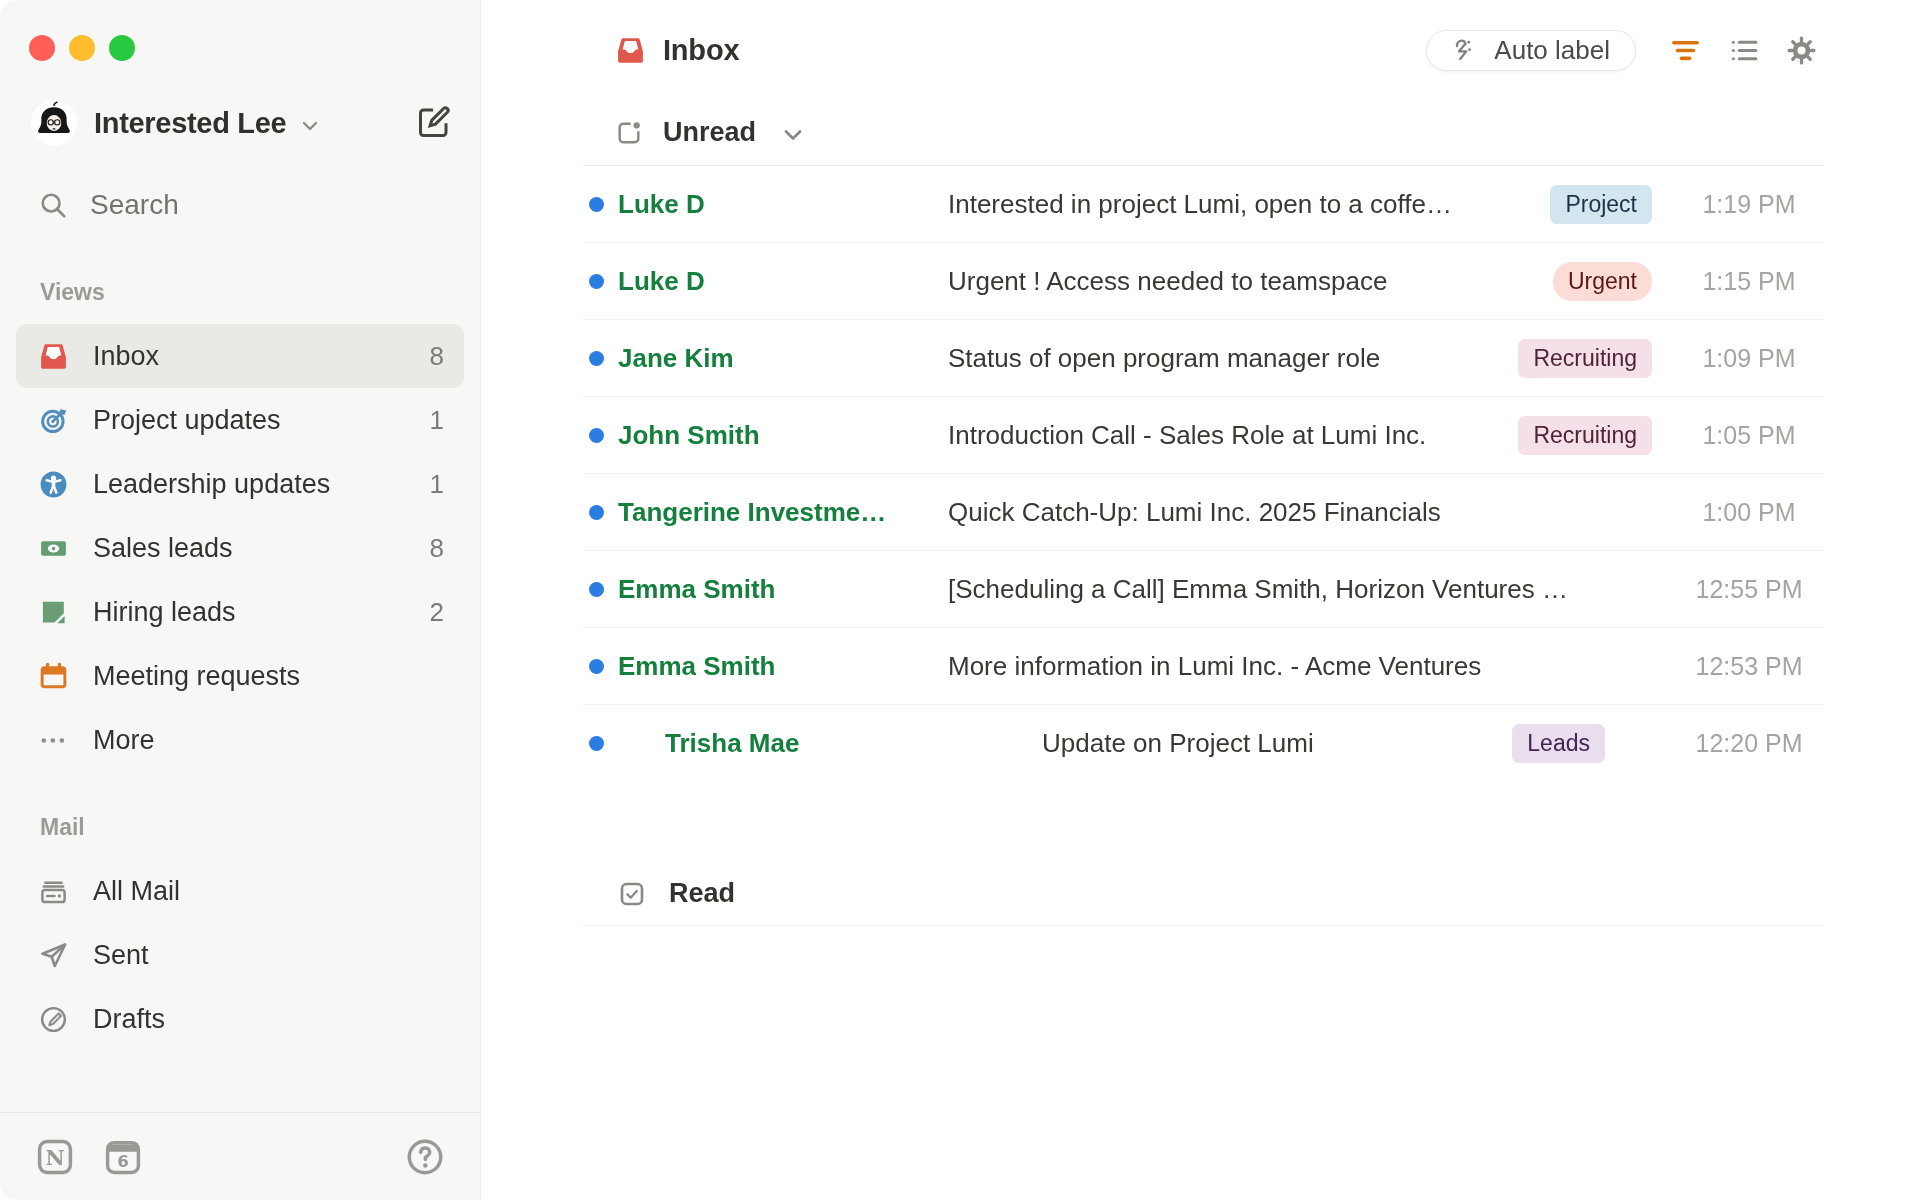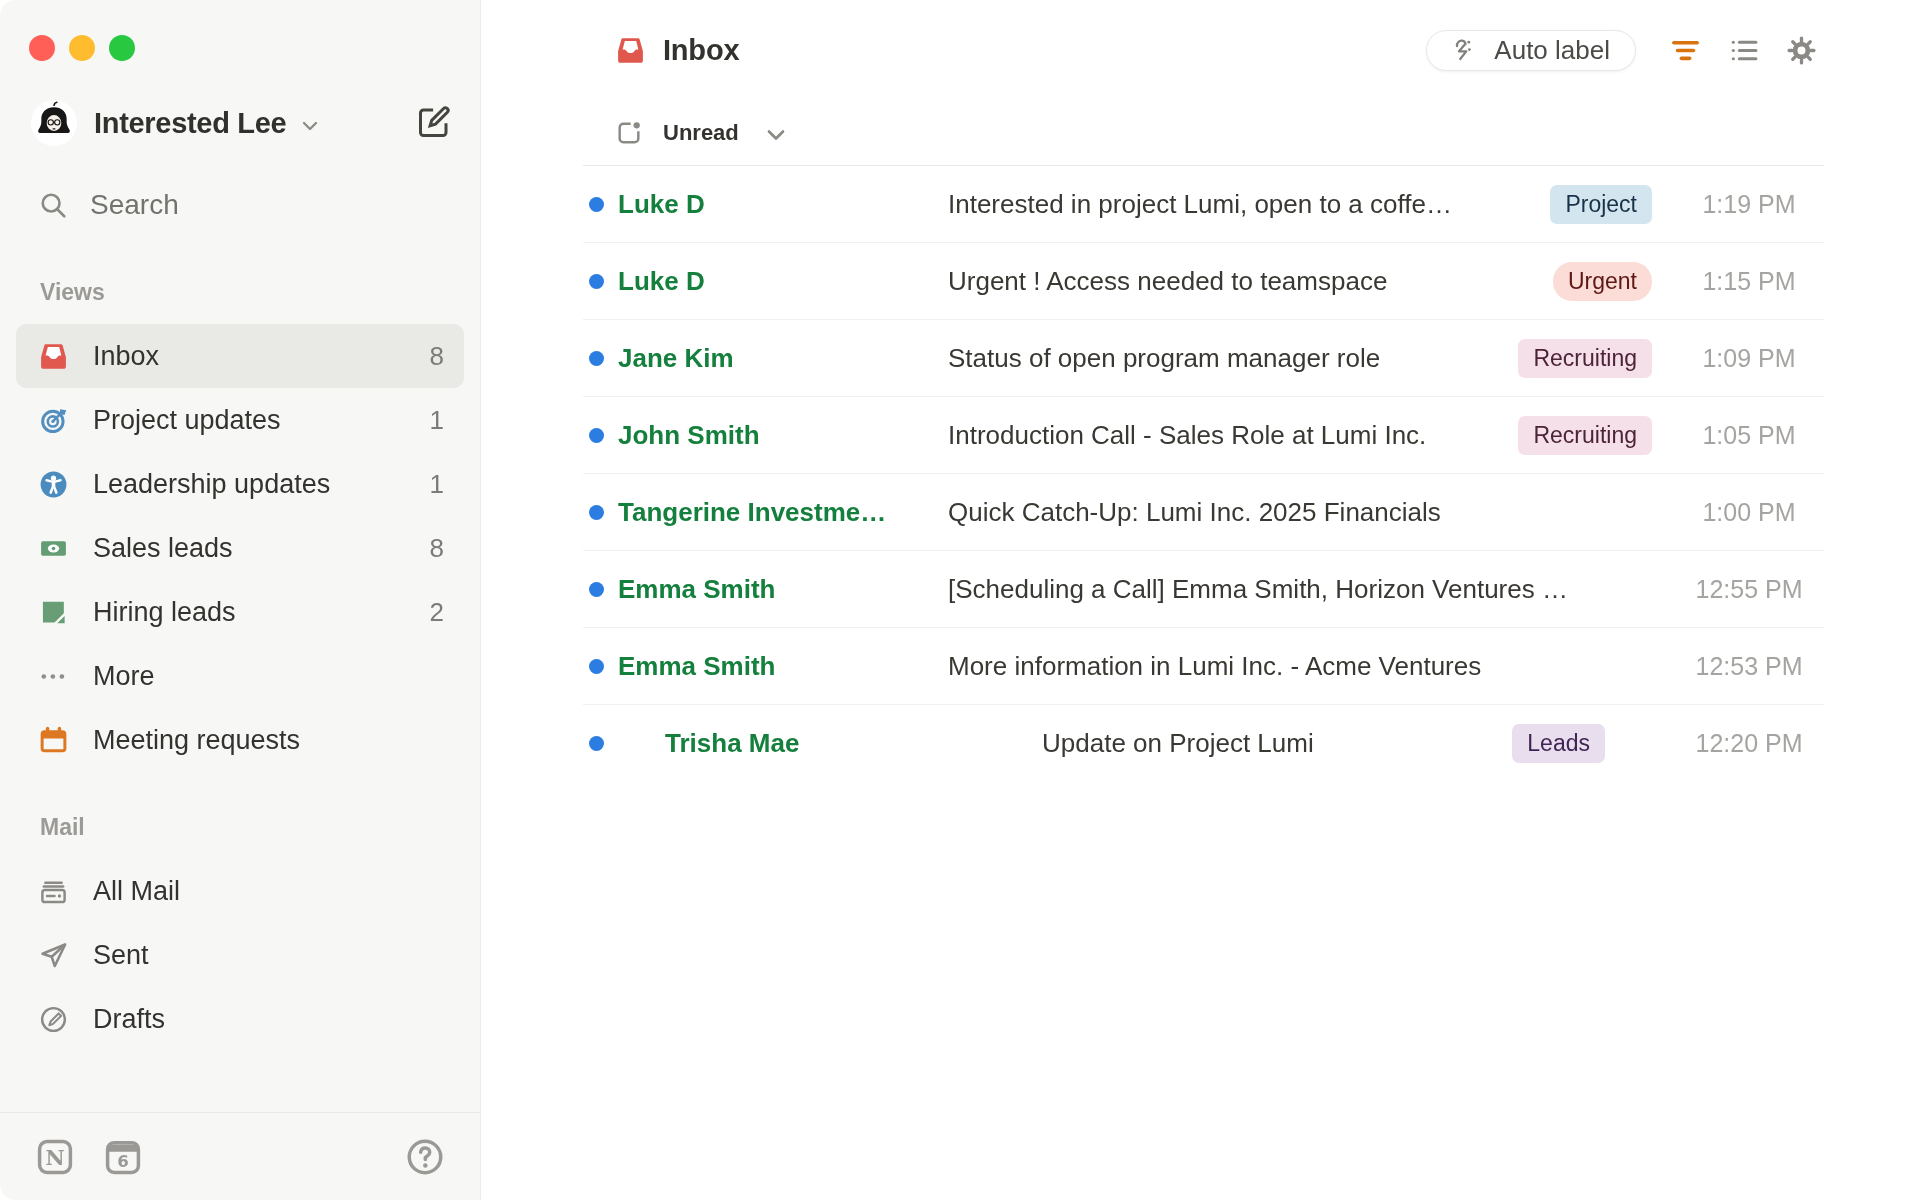--- a/index.html
+++ b/index.html
@@ -39,21 +39,21 @@
   .main-header { height:100px; display:flex; align-items:center; padding-left:32px; }
   .inbox-ic { width:31px; height:31px; color:#e0574d; flex:none; }
   .title { margin-left:17px; font-size:29px; font-weight:700; color:#34322e; letter-spacing:-0.2px; }
   .header-actions { margin-left:auto; display:flex; align-items:center; gap:12px; }
   .auto-label { display:flex; align-items:center; gap:13px; height:41px; padding:0 25px; border-radius:26px; border:1px solid #e7e7e5; background:#fff; box-shadow:0 1px 3px rgba(0,0,0,0.06); font-size:26px; color:#4c4b47; font-family:inherit; cursor:pointer; margin-right:14px; }
   .auto-label .icon { width:29px; height:29px; color:#82817d; }
   .hicon { width:46px; height:46px; background:none; border:none; color:#8a8984; display:flex; align-items:center; justify-content:center; cursor:pointer; padding:0; }
   .hicon .icon { width:33px; height:33px; }
   .unread-row { height:66px; display:flex; align-items:center; padding-left:32px; gap:20px; border-bottom:1px solid #e9e9e8; cursor:pointer; }
   .unread-row .icon { width:28px; height:28px; color:#8a8984; }
-  .unread-label { font-size:22px; font-weight:700; color:#34322e; }
+  .unread-label { font-size:27px; font-weight:700; color:#34322e; }
   .chev2 { width:21px; height:21px; margin-left:3px; margin-top:4px; color:#8a8984; }
   .email-row { height:77px; display:flex; align-items:center; border-bottom:1px solid #f1f1f0; cursor:pointer; }
   .email-row:last-child { border-bottom:none;gap:47px; }
   .dot { width:15px; height:15px; border-radius:50%; margin-left:6px; flex:none; }
   .sender { margin-left:14px; width:330px; flex:none; font-size:26px; font-weight:700; color:#15803d; white-space:nowrap; overflow:hidden; }
   .subject { flex:1; font-size:26px; color:#3a3833; white-space:nowrap; overflow:hidden; }
   .tag { flex:none; margin-left:20px; margin-right:22px; font-size:23px; font-weight:500; padding:6px 15px; border-radius:7px; white-space:nowrap; }
   .time { flex:none; width:150px; text-align:center; font-size:25px; color:#a5a4a0; }
   .read-row { margin-top:80px; height:64px; display:flex; align-items:center; padding-left:34px; gap:22px; border-bottom:1px solid #efefee; cursor:pointer; }
   .read-row .icon { width:30px; height:30px; color:#8a8984; }
@@ -166,41 +166,41 @@
             <svg viewBox="0 0 24 24">
               <path d="M3.8 3.6H20V12.6L12.8 19.8H3.8z" fill="currentColor"></path>
               <path d="M14.9 20.4L20.6 14.7V20.4z" fill="currentColor"></path>
             </svg>
           </span>
     <span class="nav-label">Hiring leads</span>
     <span class="nav-count">2</span>
   </div>
 
   <div class="nav-item">
-    <span class="icon nav-ic" style="color: rgb(143, 142, 139);">
-            <svg viewBox="0 0 24 24">
-              <circle cx="4.5" cy="12" r="1.8" fill="currentColor"></circle>
-              <circle cx="11.5" cy="12" r="1.8" fill="currentColor"></circle>
-              <circle cx="18.5" cy="12" r="1.8" fill="currentColor"></circle>
-            </svg>
-          </span>
-    <span class="nav-label">More</span>
-    <span class="nav-count"></span>
-  </div>
-
-  <div class="nav-item">
     <span class="icon nav-ic" style="color: rgb(221, 120, 34);">
             <svg viewBox="0 0 24 24" fill="none" stroke="currentColor">
               <rect x="3.2" y="5.2" width="17.6" height="14.8" rx="1.8" stroke-width="2.3"></rect>
               <path d="M3.4 6.8c0-.9.7-1.6 1.6-1.6h14c.9 0 1.6.7 1.6 1.6v3.6H3.4z" fill="currentColor" stroke="none"></path>
               <line x1="7.4" y1="2.6" x2="7.4" y2="6.2" stroke-width="2.6" stroke-linecap="round"></line>
               <line x1="16.6" y1="2.6" x2="16.6" y2="6.2" stroke-width="2.6" stroke-linecap="round"></line>
             </svg>
           </span>
     <span class="nav-label">Meeting requests</span>
+    <span class="nav-count"></span>
+  </div>
+
+  <div class="nav-item">
+    <span class="icon nav-ic" style="color: rgb(143, 142, 139);">
+            <svg viewBox="0 0 24 24">
+              <circle cx="4.5" cy="12" r="1.8" fill="currentColor"></circle>
+              <circle cx="11.5" cy="12" r="1.8" fill="currentColor"></circle>
+              <circle cx="18.5" cy="12" r="1.8" fill="currentColor"></circle>
+            </svg>
+          </span>
+    <span class="nav-label">More</span>
     <span class="nav-count"></span>
   </div>
 </nav>
 
     <div class="section-label mail-label">Mail</div>
     <nav class="nav" id="mail-list">
   <div class="nav-item">
     <span class="icon nav-ic" style="color: rgb(139, 138, 135);">
             <svg viewBox="0 0 24 24" fill="none" stroke="currentColor" stroke-width="1.9">
               <path d="M5.7 5.3h12.6" stroke-linecap="round"></path>
@@ -398,14 +398,23 @@
 
   <div class="email-row">
     <span class="dot" style="background: rgb(43, 125, 225);"></span>
     <span class="sender">Trisha Mae</span>
     <span class="subject">Update on Project Lumi</span>
     <span class="tag" style="background: rgb(232, 222, 238); color: rgb(65, 36, 84);">Leads</span>
     <span class="time">12:20 PM</span>
   </div>
 </div>
 
+    <div class="read-row">
+      <span class="icon">
+          <svg viewBox="0 0 24 24" fill="none" stroke="currentColor">
+            <rect x="4" y="4" width="16" height="16" rx="3.6" stroke-width="2.1"></rect>
+            <path d="M8.4 12.3l2.6 2.7 4.8-5.4" stroke-width="1.9" stroke-linecap="round" stroke-linejoin="round"></path>
+          </svg>
+        </span>
+      <span class="read-label">Read</span>
+    </div>
   </main>
 </div>
 
 </body></html>

